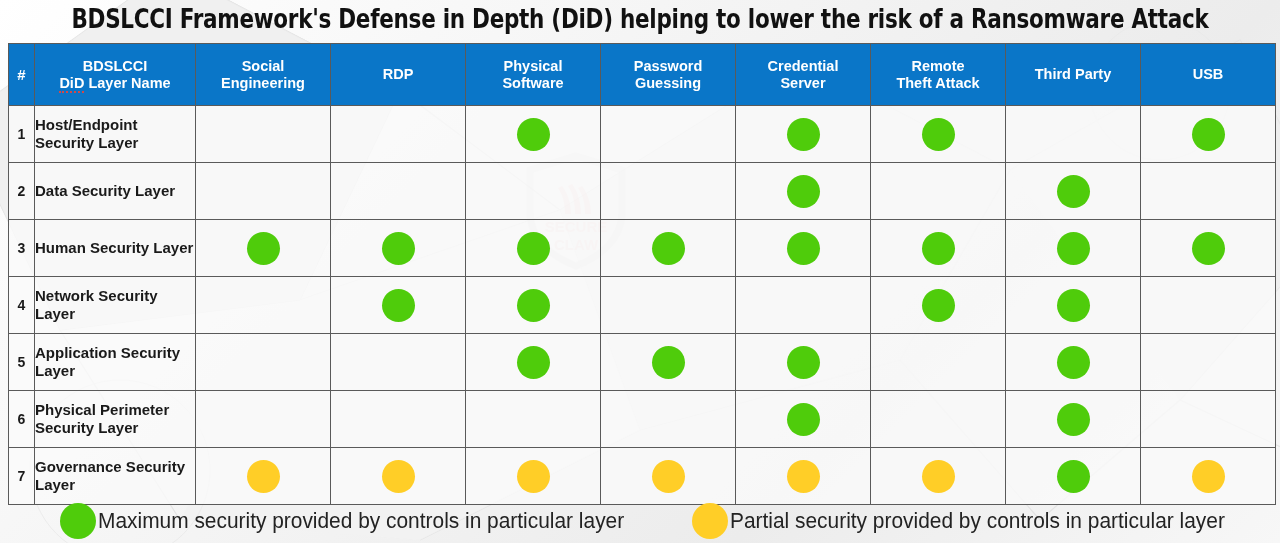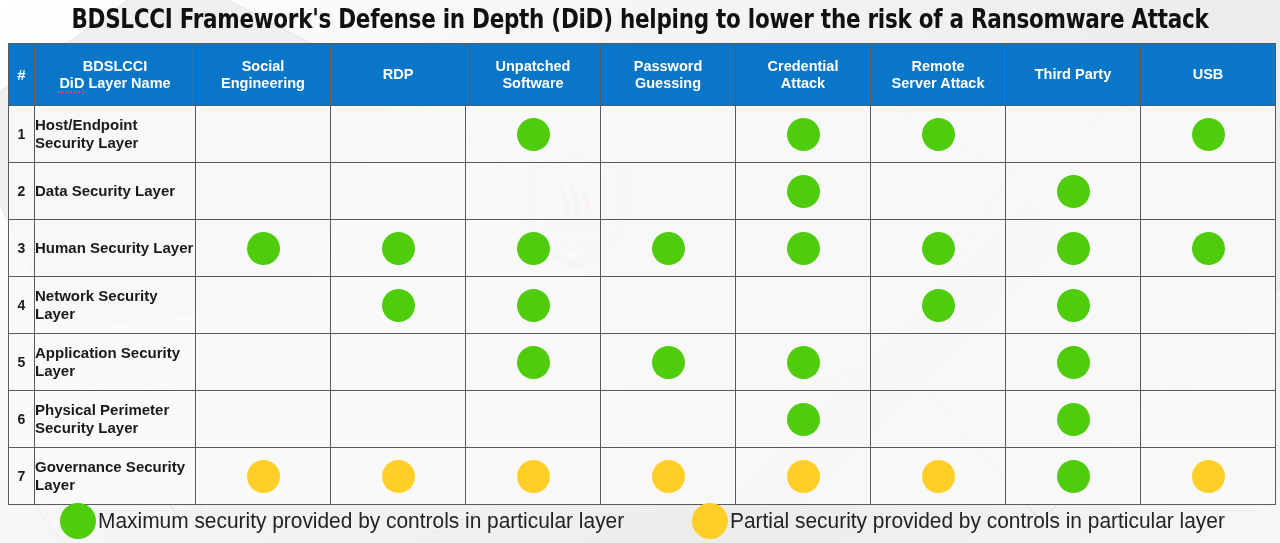--- a/index.html
+++ b/index.html
@@ -236,34 +236,34 @@
         </th>
         <th class="col-vec">
           <div>Social</div>
           <div>Engineering</div>
         </th>
         <th class="col-vec">
           <div>RDP</div>
           <div></div>
         </th>
         <th class="col-vec">
-          <div>Unpatched</div>
+          <div>Physical</div>
           <div>Software</div>
         </th>
         <th class="col-vec">
           <div>Password</div>
           <div>Guessing</div>
         </th>
         <th class="col-vec">
           <div>Credential</div>
-          <div>Attack</div>
+          <div>Server</div>
         </th>
         <th class="col-vec">
           <div>Remote</div>
-          <div>Server Attack</div>
+          <div>Theft Attack</div>
         </th>
         <th class="col-vec">
           <div>Third Party</div>
           <div></div>
         </th>
         <th class="col-vec">
           <div>USB</div>
           <div></div>
         </th>
       </tr>

